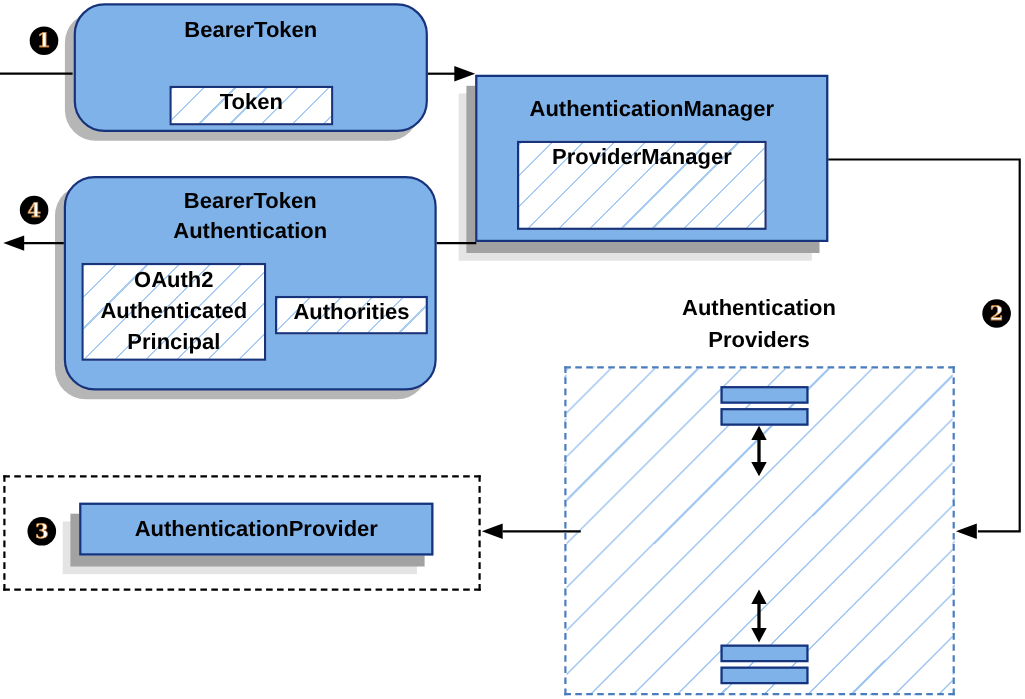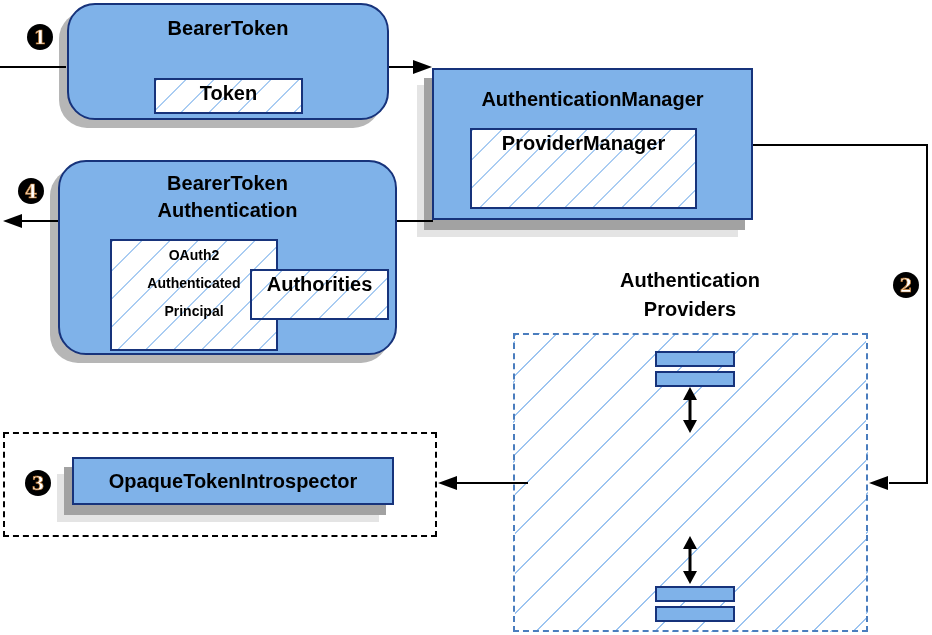--- a/index.html
+++ b/index.html
@@ -75,47 +75,47 @@
     <div class="abs hatch t20" style="left:36px;top:58px;width:227px;height:81px;">
       <div>ProviderManager</div>
     </div>
   </div>
 
   <div class="abs node rounded" style="left:58px;top:160px;width:339px;height:195px;">
     <div class="node-title" style="margin-top:8px;">
       <div>BearerToken</div>
       <div>Authentication</div>
     </div>
-    <div class="abs hatch" style="left:14px;top:77px;width:168px;height:112px;font-size:14px;line-height:28px;margin-left:36px;">
+    <div class="abs hatch" style="left:14px;top:77px;width:168px;height:89px;font-size:20px;line-height:28px;">
       <div>OAuth2</div>
       <div>Authenticated</div>
       <div>Principal</div>
     </div>
-    <div class="abs hatch t20" style="left:190px;top:107px;width:139px;height:51px;">
+    <div class="abs hatch t20" style="left:190px;top:107px;width:139px;height:35px;">
       <div>Authorities</div>
     </div>
   </div>
 
   <div class="abs label-center" style="left:565px;top:266px;width:250px;font-size:20px;line-height:29px;z-index:2;">
     <div>Authentication</div>
     <div>Providers</div>
   </div>
 
   <div class="abs providers-box" style="left:513px;top:333px;width:355px;height:299px;">
     <div class="abs bar" style="left:140px;top:16px;width:80px;height:16px;"></div>
     <div class="abs bar" style="left:140px;top:36px;width:80px;height:16px;"></div>
 
 
     <div class="abs bar" style="left:140px;top:251px;width:80px;height:16px;"></div>
     <div class="abs bar" style="left:140px;top:271px;width:80px;height:16px;"></div>
   </div>
 
   <div class="abs intro-box" style="left:3px;top:432px;width:434px;height:105px;">
     <div class="abs node sq-shadow" style="left:67px;top:23px;width:322px;height:48px;display:flex;align-items:center;justify-content:center;font-size:20px;">
-      <div>OpaqueTokenIntrospector</div>
+      <div>AuthenticationProvider</div>
     </div>
   </div>
 
   <div class="abs badge" style="left:27px;top:24px;">
     <span>1</span>
   </div>
   <div class="abs badge" style="left:893px;top:272px;">
     <span>2</span>
   </div>
   <div class="abs badge" style="left:25px;top:470px;">

